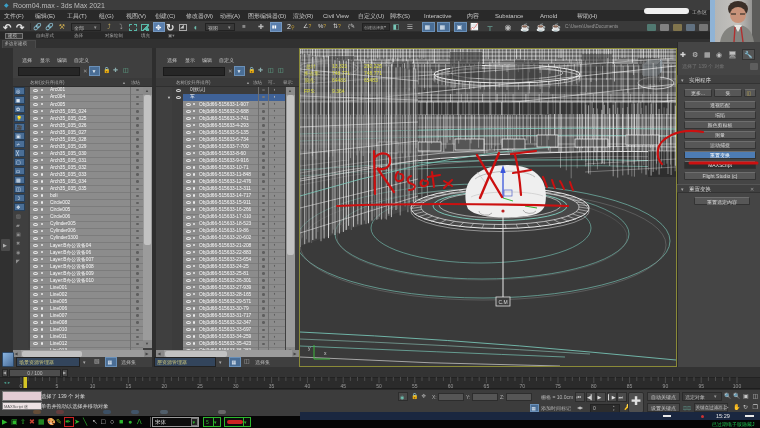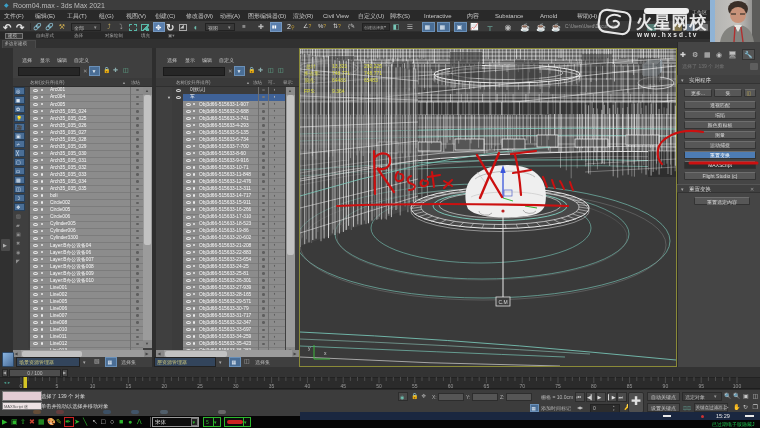--- a/index.html
+++ b/index.html
@@ -1694,30 +1694,20 @@
 <div class="abs" style="left:203px;top:416.5px;width:18px;height:10px;background:#0d0d0d;border:1px solid #2db82d;"></div>
 <div class="t" style="left:206px;top:418.5px;font-size:5px;line-height:6px;color:#2db82d;">5</div>
 <div class="abs" style="left:213px;top:417.5px;width:7px;height:8px;border-left:1px solid #2db82d;"></div>
 <div class="t" style="left:214px;top:419px;font-size:5px;line-height:6px;color:#2db82d;">▾</div>
 <div class="abs" style="left:224px;top:416.5px;width:27px;height:10px;background:#0d0d0d;border:1px solid #2db82d;"></div>
 <div class="abs" style="left:227px;top:419.5px;width:16px;height:4.5px;background:#cc2222;border-radius:2px;"></div>
 <div class="abs" style="left:243px;top:417.5px;width:7px;height:8px;border-left:1px solid #2db82d;"></div>
 <div class="t" style="left:244px;top:419px;font-size:5px;line-height:6px;color:#2db82d;">▾</div>
 <div class="abs" style="left:644px;top:7.5px;width:45px;height:6.5px;background:#f0f0f0;border-radius:3px;"></div>
 <div class="t" style="left:692px;top:8.5px;font-size:5px;line-height:6px;color:#b8b8b8;">工作区</div>
-<div class="abs" style="left:590px;top:6px;width:130px;height:34px;opacity:0.88;">
-<svg width="130" height="34" viewBox="0 0 130 34" style="position:absolute;left:0;top:0;">
-<g transform="rotate(8 25 16)">
-<rect x="9" y="5" width="31" height="22" rx="7" fill="none" stroke="#ffffff" stroke-width="2.2"></rect>
-<path d="M30,10 C22,6.5 15,12 17,17.5 C19,23 27,23 29,18.5 C30,15 25,13.5 23,16" fill="none" stroke="#ffffff" stroke-width="2"></path>
-</g>
-<text x="46" y="21.5" font-size="17" font-weight="bold" fill="#ffffff" font-family="Liberation Sans" letter-spacing="0.8">火星网校</text>
-<text x="47" y="31" font-size="6.5" font-weight="bold" fill="#ffffff" letter-spacing="2" font-family="Liberation Sans">www.hxsd.tv</text>
-</svg>
-    </div>
 <div class="abs" style="left:710px;top:0;width:50px;height:42px;background:linear-gradient(90deg,#8fb3d6 0,#8fb3d6 9%,#b5b5b3 10%,#c4c2be 55%,#8e8e8c 88%,#4a4a4a 100%);overflow:hidden;">
 <svg width="50" height="42" viewBox="0 0 50 42" style="filter:blur(0.7px)">
 <rect x="42" y="0" width="8" height="42" fill="#5c5c5a"></rect>
 <ellipse cx="28" cy="9" rx="10" ry="8" fill="#3a2f28"></ellipse>
 <ellipse cx="28" cy="15" rx="8" ry="8" fill="#c9937a"></ellipse>
 <path d="M21,14 L26,14 M30,14 L35,14" stroke="#55453a" stroke-width="1.4"></path>
 <path d="M10,42 C12,30 20,25 28,25 C36,25 42,30 44,42 Z" fill="#83837f"></path>
 <path d="M24,25 L28,32 L32,25 Z" fill="#e8e6e2"></path>
 <path d="M25,27 L24,42 M31,27 L33,42" stroke="#b03030" stroke-width="1.4" fill="none"></path>
 </svg></div>

